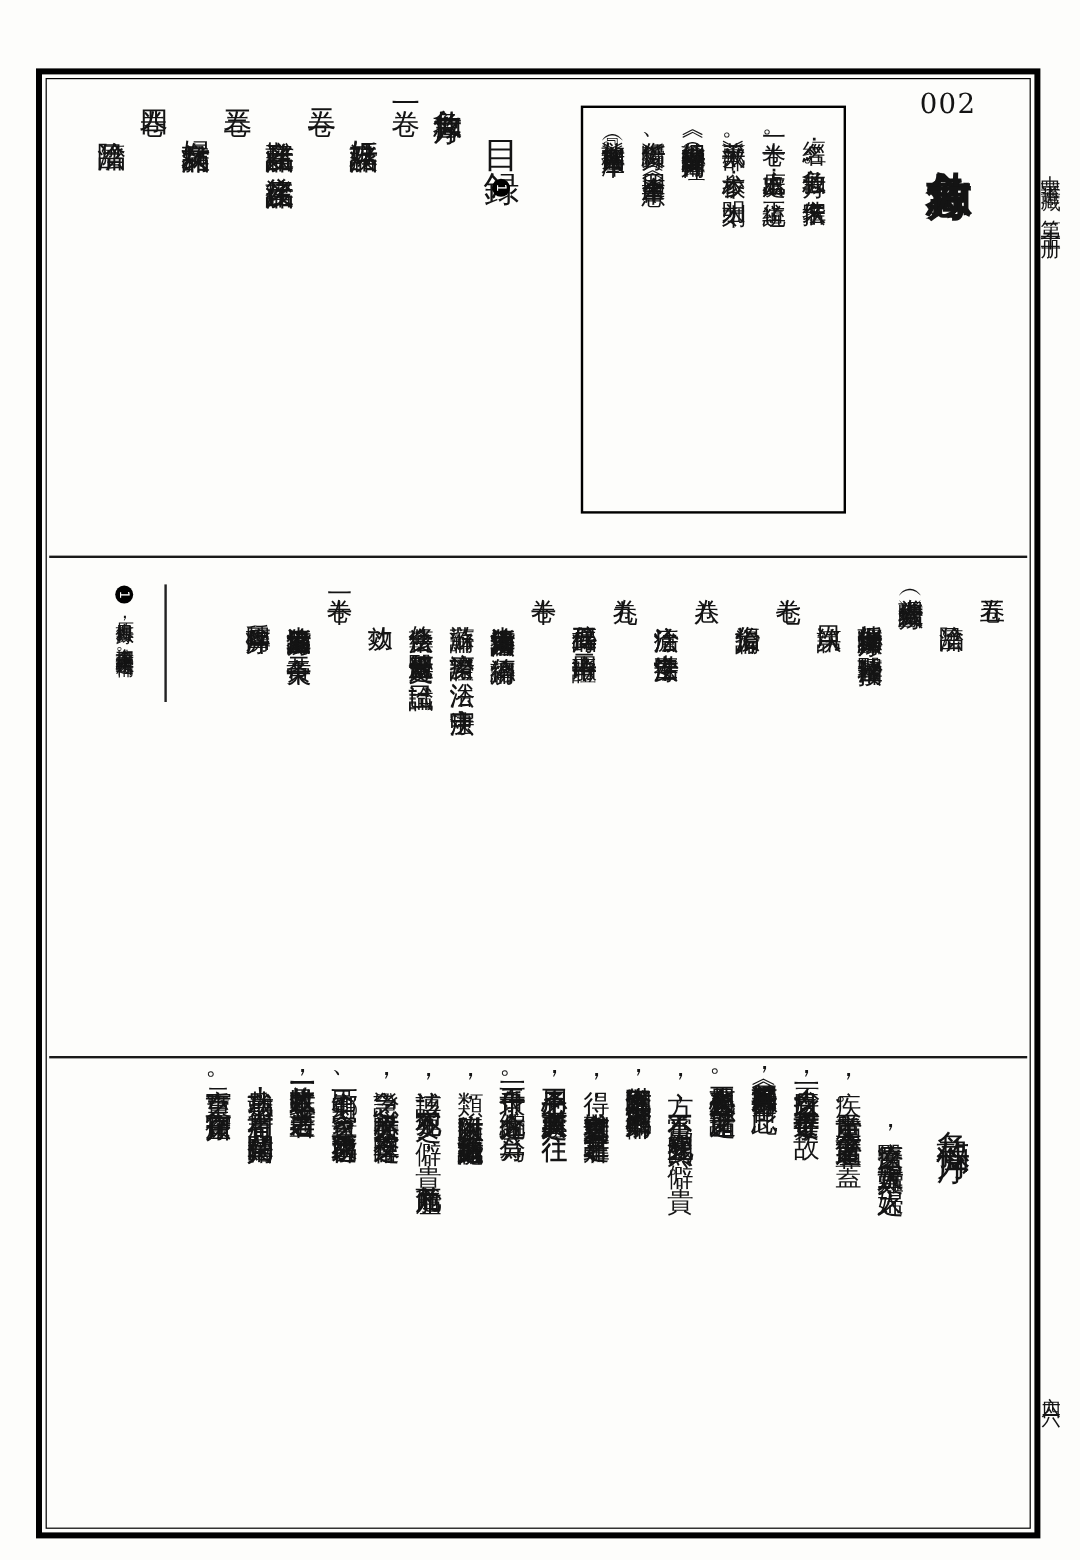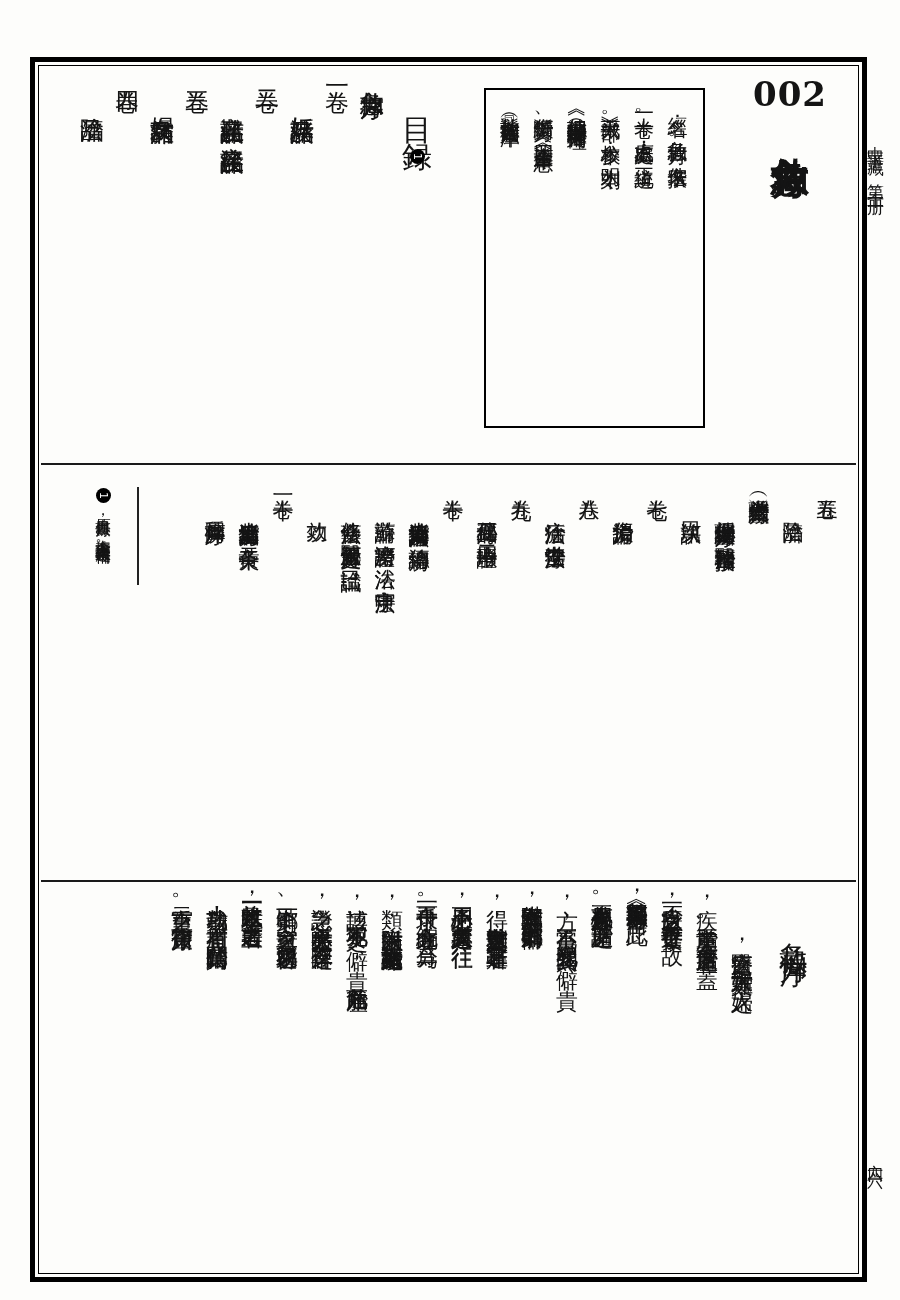--- a/index.html
+++ b/index.html
@@ -19,21 +19,21 @@
   .frame{position:absolute;left:30px;top:57px;width:827px;height:1215px;border:5px solid #000;background:#fdfdfb;}
   .inner{position:absolute;inset:3px;border:1px solid #000;}
 
   .sec{position:absolute;left:2px;right:2px;}
   .sec1{top:0;height:397px;}
   .sec2{top:397px;height:417px;border-top:2px solid #1a1a1a;writing-mode:vertical-rl;padding:18px 12px 6px 0;box-sizing:border-box;}
   .sec3{top:814px;height:388px;border-top:2px solid #1a1a1a;writing-mode:vertical-rl;padding:10px 42px 4px 0;box-sizing:border-box;}
 
   
   .header-block{position:absolute;top:8px;right:28px;width:76px;text-align:center;}
-  .header-number{font-size:34px;font-weight:bold;letter-spacing:1px;font-family:"DejaVu Serif","Liberation Serif",serif;}
+  .header-number{font-size:23px;font-weight:normal;letter-spacing:1px;font-family:"DejaVu Serif","Liberation Serif",serif;}
   .header-title{display:inline-block;margin-top:7px;font-size:38px;font-weight:bold;line-height:46px;letter-spacing:0;}
 
   
   .colophon-box{
     position:absolute;left:443px;top:22px;width:221px;height:340px;
     border:2px solid #000;box-sizing:border-box;padding:12px 9px;
     writing-mode:vertical-rl;font-size:20px;line-height:33.5px;letter-spacing:1px;
   }
   .box-col{white-space:nowrap;}
 

